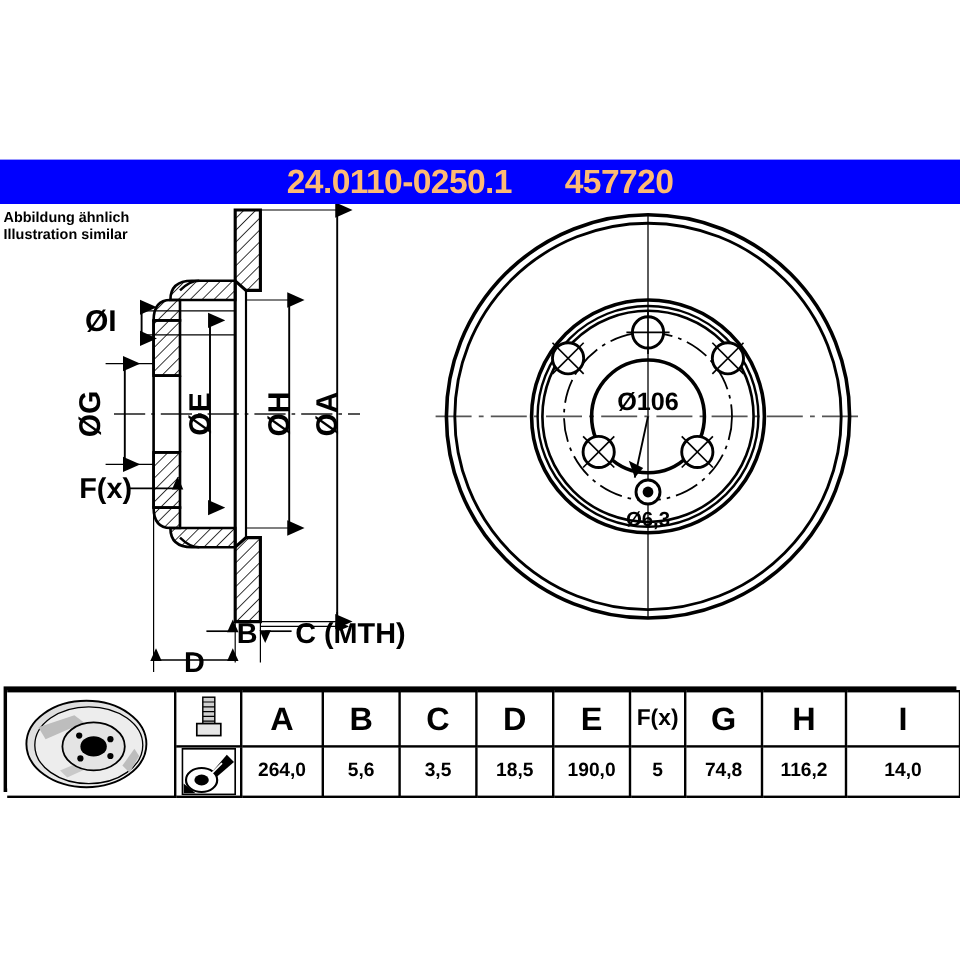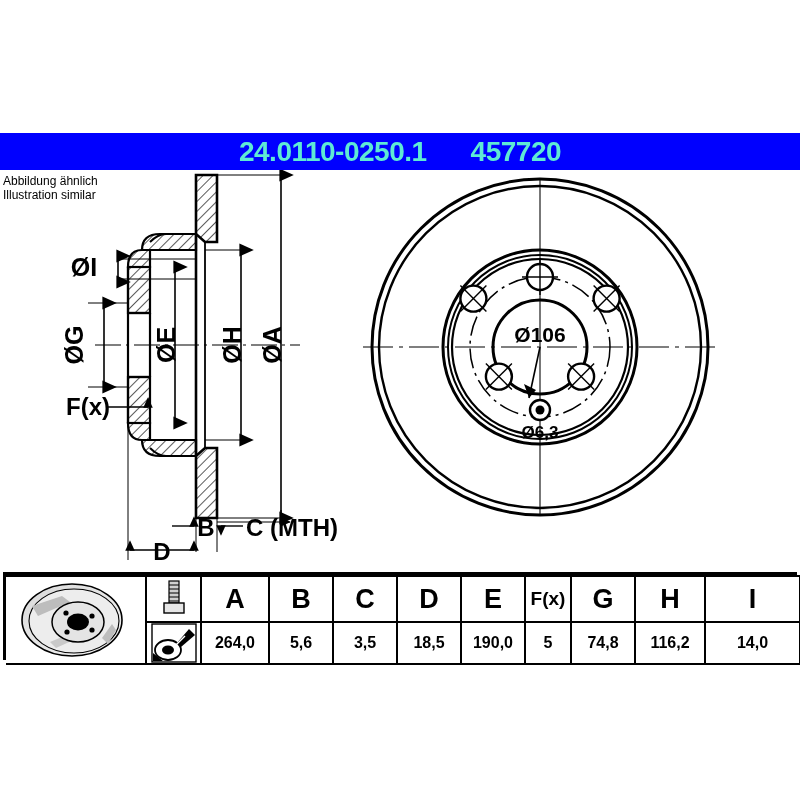--- a/index.html
+++ b/index.html
@@ -3,25 +3,25 @@
 <meta charset="utf-8">
 <style>
   html,body{margin:0;padding:0;background:#fff;}
   body{width:800px;height:800px;font-family:"Liberation Sans",sans-serif;color:#000;overflow:hidden;}
   #page{position:relative;width:800px;height:800px;background:#fff;}
 
   
   #banner{position:absolute;left:0;top:133px;width:800px;height:37px;background:#0000ff;}
   #banner .codes{position:absolute;left:0;top:0;width:800px;height:37px;
     display:flex;align-items:center;justify-content:center;gap:44px;}
-  #banner .codes span{color:#5eead4;font-size:28px;font-weight:bold;letter-spacing:-0.5px;line-height:1;}
+  #banner .codes span{color:#fdba74;font-size:28px;font-weight:bold;letter-spacing:-0.5px;line-height:1;}
 
   
   #note{position:absolute;left:3px;top:174px;line-height:14px;}
-  #note div{font-size:12px;font-weight:normal;white-space:nowrap;}
+  #note div{font-size:12px;font-weight:bold;white-space:nowrap;}
 
   
   #drawing{position:absolute;left:0;top:170px;width:800px;height:400px;}
 
   
   #spec{position:absolute;left:3px;top:572px;width:794px;height:88px;
     border:3px solid #000;box-sizing:border-box;background:#fff;}
   #spec table{border-collapse:collapse;width:100%;height:100%;table-layout:fixed;}
   #spec td{border:2px solid #000;text-align:center;vertical-align:middle;
     font-weight:bold;padding:0;background:#fff;}

